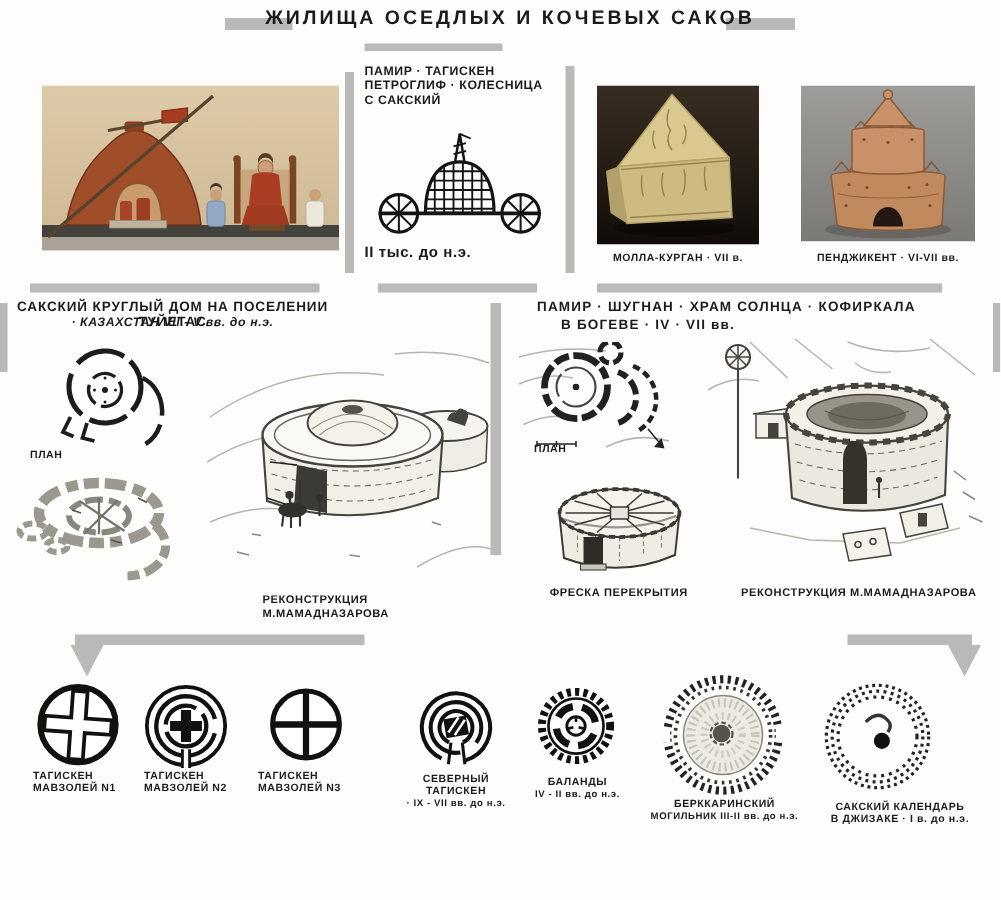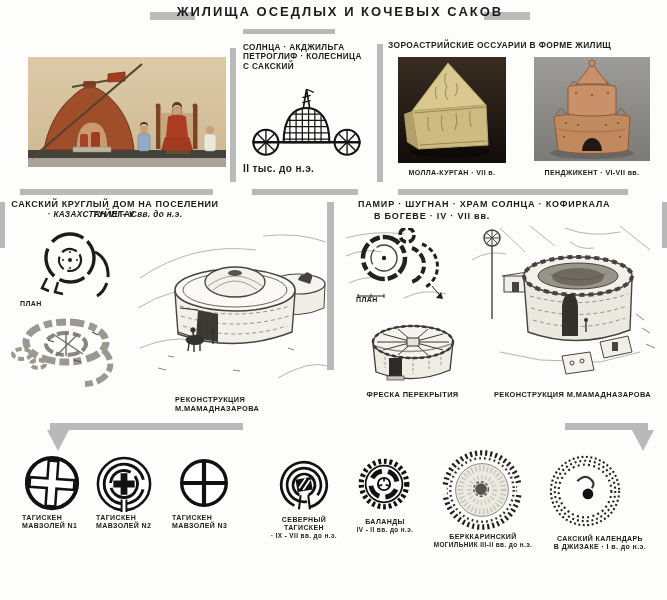--- a/index.html
+++ b/index.html
@@ -68,21 +68,21 @@
       <circle cx="182" cy="73" r="4" fill="#c9a078"></circle>
       <rect x="176" y="77" width="12" height="17" rx="3" fill="#ece8db" stroke="#b8b2a2" stroke-width="0.6"></rect>
     </svg>
   </div>
 
   <div class="bar" style="left:230px;top:48px;width:6px;height:134px"></div>
   <div class="bar" style="left:377px;top:44px;width:6px;height:138px"></div>
   <div class="bar" style="left:243px;top:29px;width:92px;height:5px"></div>
 
   <div class="cap c80" style="left:243px;top:43px;width:132px;">
-    <span style="display:block">СОЛНЦА · АКДЖИЛЬГА</span>
+    <span style="display:block">ПАМИР · ТАГИСКЕН</span>
     <span style="display:block">ПЕТРОГЛИФ · КОЛЕСНИЦА</span>
     <span style="display:block">С САКСКИЙ</span>
   </div>
   <div class="abs" style="left:249px;top:84px;">
     <svg viewBox="0 0 110 74" width="115" height="77">
       <defs>
           <clipPath id="domeclip">
             <path d="M33,56 C33,35 41,23 55,23 C69,23 77,35 77,56 Z"></path>
           </clipPath>
         </defs>
@@ -114,21 +114,20 @@
         </g>
         <path d="M52,23 L55,5 L58,23" stroke-width="1.6"></path>
         <line x1="51" y1="13" x2="59" y2="11" stroke-width="1.2"></line>
         <line x1="51" y1="18" x2="59" y2="16" stroke-width="1.2"></line>
         <line x1="55" y1="5" x2="62" y2="8" stroke-width="1.2"></line>
       </g>
     </svg>
   </div>
   <div class="cap c100" style="left:243px;top:163px;width:130px;">II тыс. до н.э.</div>
 
-  <div class="cap c85" style="left:388px;top:41px;width:275px;">ЗОРОАСТРИЙСКИЕ ОССУАРИИ В ФОРМЕ ЖИЛИЩ</div>
   <div class="abs" style="left:398px;top:57px;">
     <svg viewBox="0 0 108 106" width="108" height="106">
       <defs>
         <linearGradient id="ob1" x1="0" y1="0" x2="0" y2="1">
           <stop offset="0" stop-color="#392d22"></stop>
             <stop offset="1" stop-color="#120d0a"></stop>
         </linearGradient>
       </defs>
       <rect width="108" height="106" fill="url(#ob1)"></rect>
       <ellipse cx="52" cy="95" rx="40" ry="6" fill="#000000" opacity="0.4"></ellipse>

